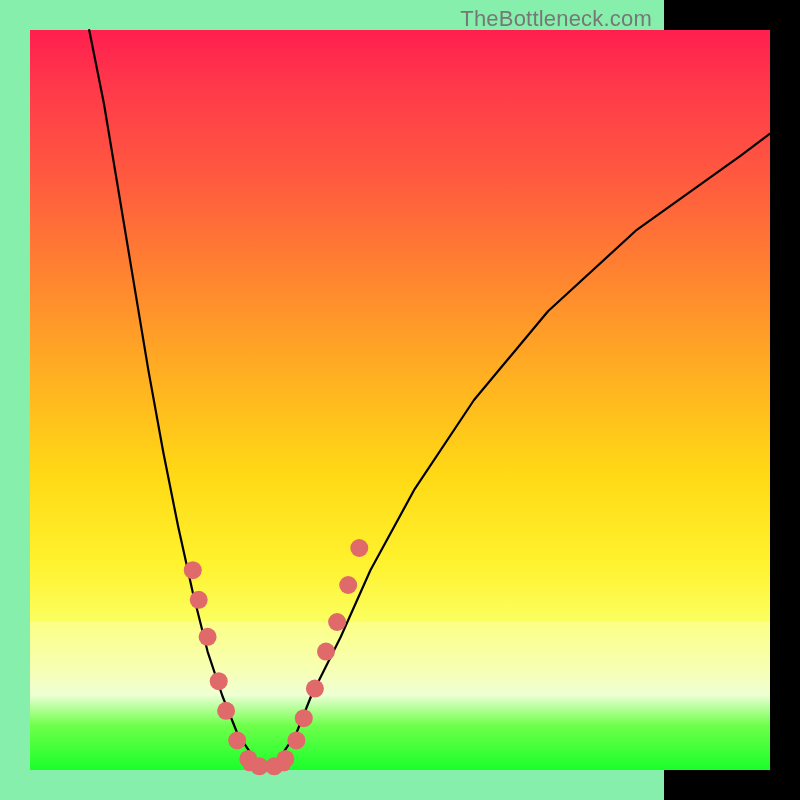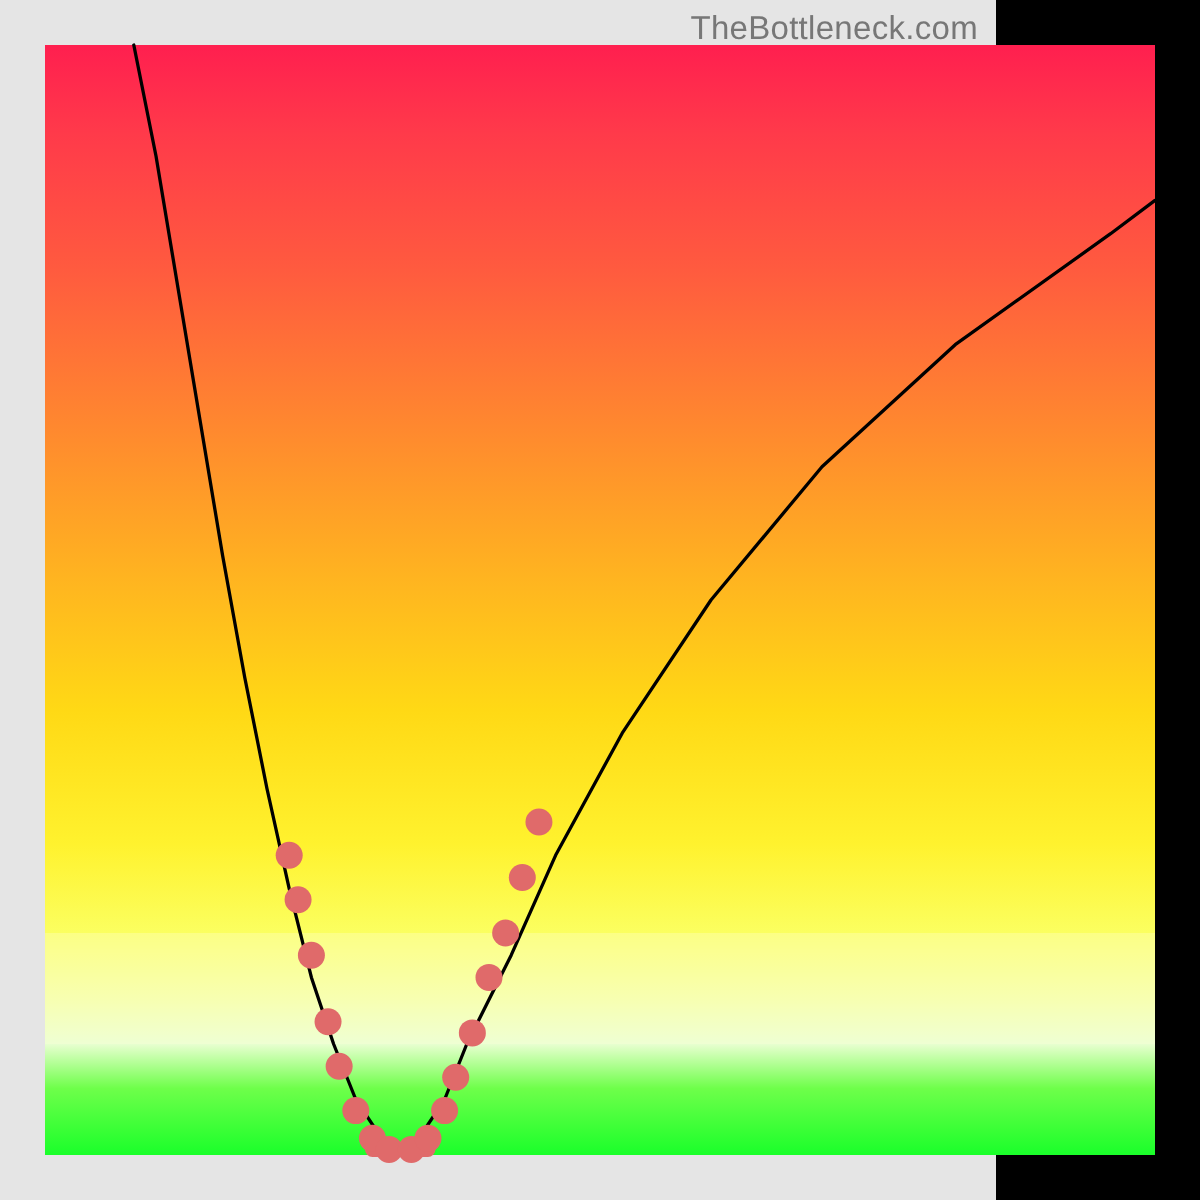--- a/index.html
+++ b/index.html
@@ -10,21 +10,21 @@
     background: #000;
     overflow: hidden;
     font-family: Arial, Helvetica, sans-serif;
   }
   .frame {
     position: absolute;
     left: 0;
     top: 0;
     width: 664px;
     height: 800px;
-    background: #e5e5e5;
+    background: #86efac;
   }
   .plot-area {
     position: absolute;
     left: 30px;
     top: 30px;
     width: 740px;
     height: 740px;
     
     background: linear-gradient(
       to bottom,

